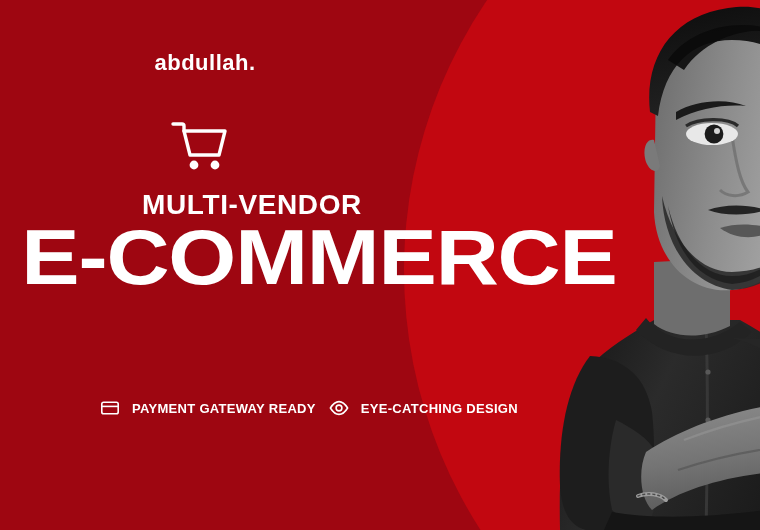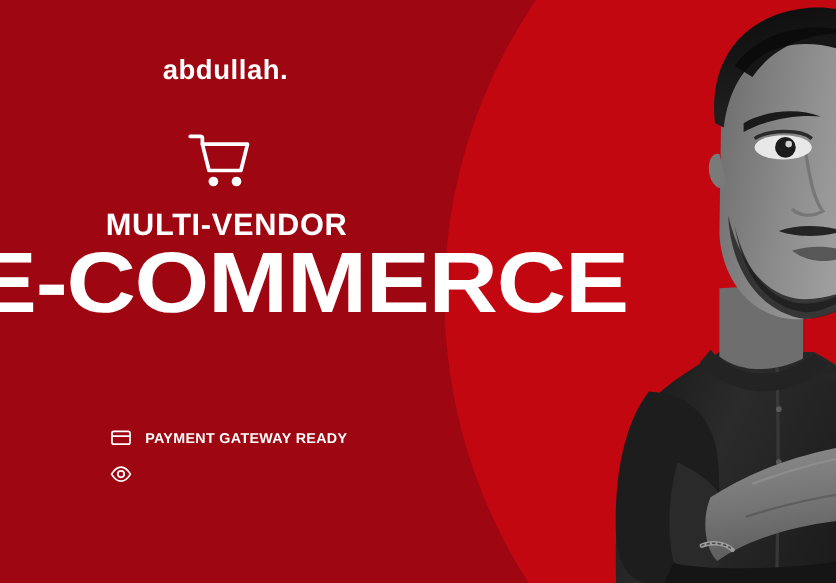--- a/index.html
+++ b/index.html
@@ -37,21 +37,21 @@
   }
 
   
   .logo {
     position: absolute;
     left: 0;
     top: 52px;
     width: 410px;
     text-align: center;
     color: #ffffff;
-    font-size: 25px;
+    font-size: 22px;
     font-weight: bold;
     letter-spacing: 0.5px;
     line-height: 1;
   }
 
   
   .cart-icon {
     position: absolute;
     left: 170px;
     top: 118px;
@@ -60,20 +60,21 @@
   }
 
   
   .headline {
     position: absolute;
     left: 0;
     top: 190px;
     width: 412px;
     text-align: center;
     color: #ffffff;
+    padding-left: 46px;
   }
 
   .headline .top-line {
     font-size: 28px;
     font-weight: bold;
     letter-spacing: 0.6px;
     line-height: 1.05;
   }
 
   .headline .main-line {
@@ -91,23 +92,22 @@
     font-size: 27px;
     font-weight: bold;
     letter-spacing: 0.6px;
     line-height: 1.05;
   }
 
   
   .features {
     position: absolute;
     left: 100px;
-    top: 388px;
+    top: 398px;
     display: flex;
-    flex-direction: column;
     gap: 13px;
   }
 
   .feature-row {
     display: flex;
     align-items: center;
     gap: 12px;
   }
 
   .feature-icon {
@@ -182,20 +182,21 @@
       <span class="feature-label">PAYMENT GATEWAY READY</span>
     </div>
 
     <div class="feature-row">
       <span class="feature-icon">
         <svg viewBox="0 0 20 20" width="20" height="20" fill="none" stroke="#ffffff" stroke-width="1.6" stroke-linejoin="round">
           <path d="M1.4 10 C4.2 5.4 7 3.6 10 3.6 C13 3.6 15.8 5.4 18.6 10 C15.8 14.6 13 16.4 10 16.4 C7 16.4 4.2 14.6 1.4 10 Z"></path>
           <circle cx="10" cy="10" r="2.9"></circle>
         </svg>
       </span>
+      <span class="feature-label">EYE-CATCHING DESIGN</span>
     </div>
 
 
   </div>
 
   <div class="portrait">
     <svg viewBox="0 0 366 530" width="366" height="530" aria-hidden="true">
       <defs>
         <linearGradient id="shirtGrad" x1="0" y1="0" x2="1" y2="0.4">
           <stop offset="0%" stop-color="#141414"></stop>

